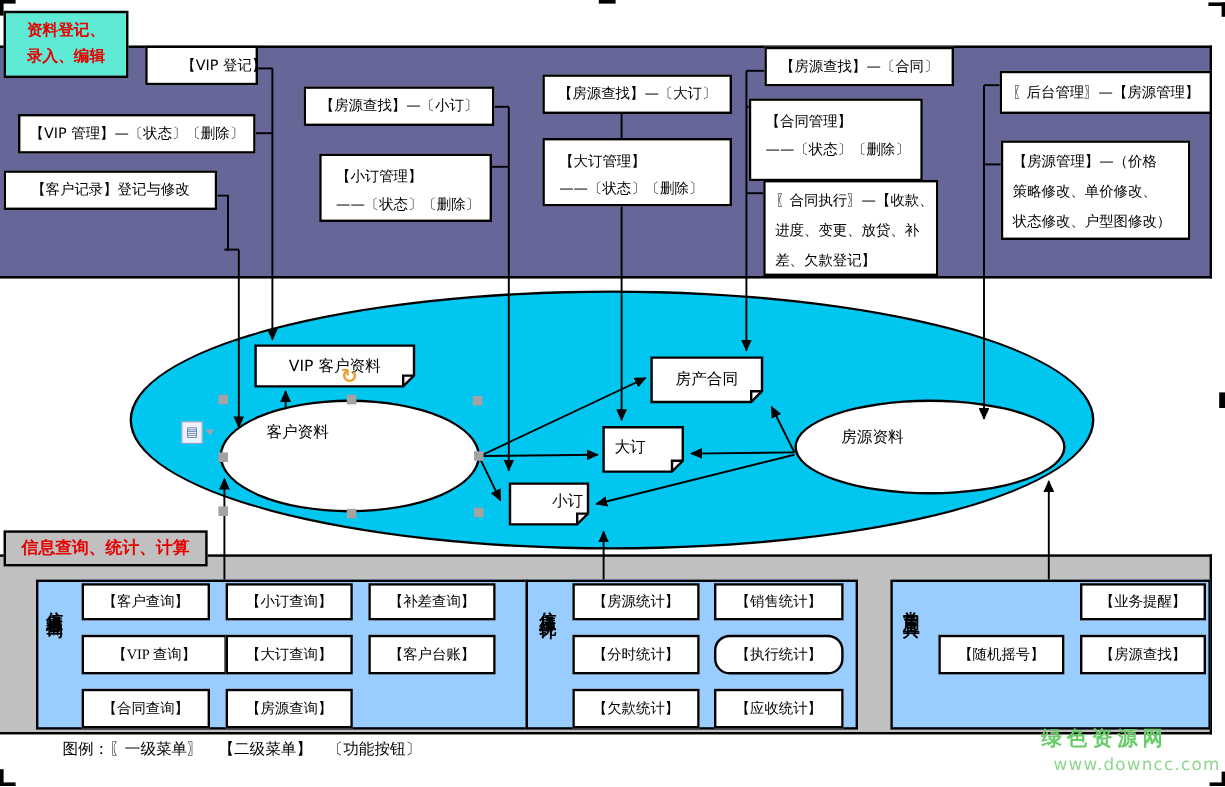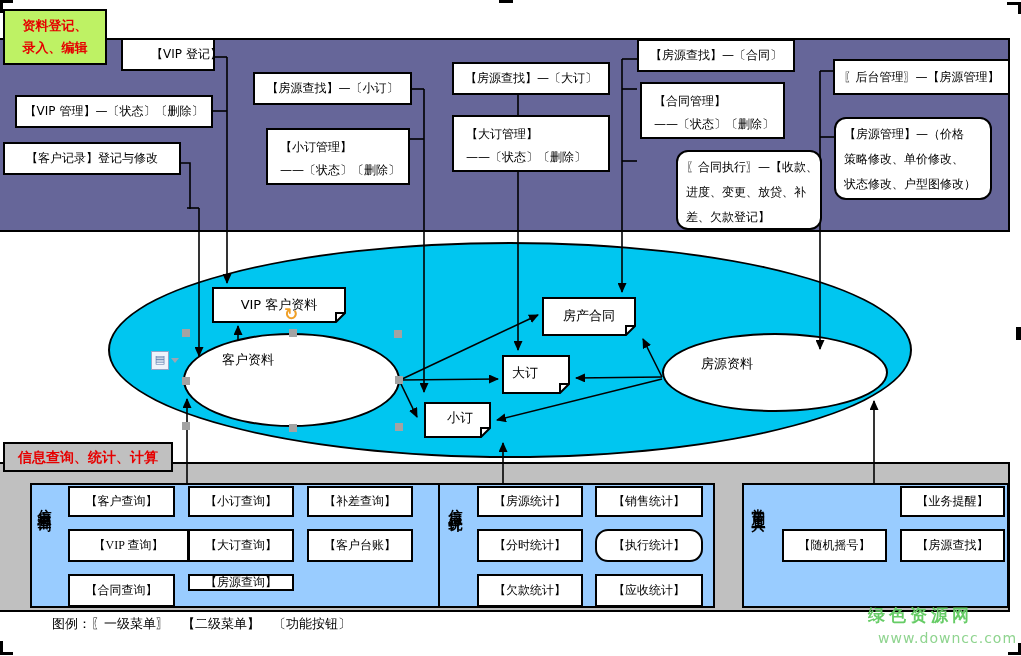--- a/index.html
+++ b/index.html
@@ -3,21 +3,21 @@
 <meta charset="utf-8">
 <style>
   html,body{margin:0;padding:0;background:#fff;}
   body{font-family:"DejaVu Sans","Liberation Sans",sans-serif;color:#000;}
   .stage{position:relative;width:1021px;height:656px;overflow:hidden;background:#fff;}
   .band{position:absolute;box-sizing:border-box;border-top:2px solid #000;border-bottom:2px solid #000;border-right:2px solid #000;}
   .box{position:absolute;box-sizing:border-box;background:#fff;border:2px solid #000;
        display:flex;align-items:center;justify-content:center;
        font-size:12px;line-height:15px;text-align:center;white-space:nowrap;}
   .box.ml{display:block;text-align:left;white-space:pre-line;padding:6px 0 0 12px;line-height:23px;}
-  .box.ml3{display:block;text-align:left;white-space:pre-line;padding:3px 0 0 8px;line-height:25px;border-radius:12px;}
+  .box.ml3{display:block;text-align:left;white-space:pre-line;padding:3px 0 0 8px;line-height:25px;}
   .titlebox{position:absolute;box-sizing:border-box;border:2px solid #000;
        color:#e60000;font-weight:bold;display:flex;align-items:center;justify-content:center;
        text-align:left;white-space:pre-line;font-size:13px;line-height:22px;}
   .panel{position:absolute;box-sizing:border-box;background:#9cf;border:2px solid #000;}
   .vlabel{position:absolute;writing-mode:vertical-rl;text-orientation:upright;
        font-weight:bold;font-size:14px;letter-spacing:3px;line-height:16px;}
   .ellipse{position:absolute;box-sizing:border-box;background:#fff;border:2px solid #000;border-radius:50%;}
   .bigellipse{position:absolute;box-sizing:border-box;border:2px solid #000;border-radius:50%;}
   .ntext{position:absolute;font-size:13px;white-space:nowrap;}
   .handle{position:absolute;width:8px;height:8px;background:#a3a3a3;}
@@ -105,54 +105,54 @@
       <g>
         <path d="M425 403 H490 V428 L481 437 H425 Z"></path>
           <path d="M481 437 V428 H490" fill="none"></path>
       </g>
     </g>
   </svg>
 
   <div class="ntext" style="left:213px;top:296px;width:132px;text-align:center;">VIP 客户资料</div>
   <div class="ntext" style="left:543px;top:307px;width:92px;text-align:center;">房产合同</div>
   <div class="ntext" style="left:512px;top:364px;">大订</div>
-  <div class="ntext" style="left:447px;top:409px;font-family:Liberation Serif, serif;">小订</div>
+  <div class="ntext" style="left:460px;top:409px;font-family:Liberation Serif, serif;">小订</div>
 
-  <div class="titlebox" style="left:3px;top:9px;width:104px;height:56px;background:#bef264;">资料登记、
+  <div class="titlebox" style="left:3px;top:9px;width:104px;height:56px;background:#5eead4;">资料登记、
 录入、编辑</div>
   <div class="titlebox" style="left:3px;top:442px;width:170px;height:30px;background:#c0c0c0;font-size:14px;">信息查询、统计、计算</div>
 
   <div class="box" style="left:121px;top:38px;width:94px;height:33px;padding-left:37px;">【VIP 登记】</div>
   <div class="box" style="left:15px;top:95px;width:198px;height:33px;">【VIP 管理】—〔状态〕〔删除〕</div>
   <div class="box" style="left:3px;top:142px;width:178px;height:33px;">【客户记录】登记与修改</div>
   <div class="box" style="left:253px;top:72px;width:159px;height:33px;">【房源查找】—〔小订〕</div>
   <div class="box ml" style="left:266px;top:128px;width:144px;height:57px;">【小订管理】
 ——〔状态〕〔删除〕</div>
   <div class="box" style="left:452px;top:62px;width:158px;height:33px;">【房源查找】—〔大订〕</div>
   <div class="box ml" style="left:452px;top:115px;width:158px;height:57px;">【大订管理】
 ——〔状态〕〔删除〕</div>
   <div class="box" style="left:637px;top:39px;width:158px;height:33px;">【房源查找】—〔合同〕</div>
-  <div class="box ml" style="left:640px;top:82px;width:145px;height:57px;">【合同管理】
+  <div class="box ml" style="left:624px;top:82px;width:145px;height:69px;">【合同管理】
 ——〔状态〕〔删除〕</div>
-  <div class="box ml3" style="left:636px;top:150px;width:146px;height:80px;margin-left:40px;">〖合同执行〗—【收款、
+  <div class="box ml3" style="left:636px;top:150px;width:146px;height:80px;">〖合同执行〗—【收款、
 进度、变更、放贷、补
 差、欠款登记】</div>
   <div class="box" style="left:833px;top:59px;width:177px;height:36px;">〖后台管理〗—【房源管理】</div>
   <div class="box ml3" style="left:834px;top:117px;width:158px;height:83px;">【房源管理】—（价格
 策略修改、单价修改、
 状态修改、户型图修改）</div>
 
   <div class="box" style="left:68px;top:486px;width:107px;height:31px;">【客户查询】</div>
   <div class="box" style="left:188px;top:486px;width:106px;height:31px;">【小订查询】</div>
   <div class="box" style="left:307px;top:486px;width:106px;height:31px;">【补差查询】</div>
   <div class="box" style="left:68px;top:529px;width:121px;height:33px;font-family:Liberation Serif, serif;">【VIP 查询】</div>
   <div class="box" style="left:188px;top:529px;width:106px;height:33px;">【大订查询】</div>
   <div class="box" style="left:307px;top:529px;width:106px;height:33px;">【客户台账】</div>
   <div class="box" style="left:68px;top:574px;width:107px;height:33px;">【合同查询】</div>
-  <div class="box" style="left:188px;top:574px;width:106px;height:17px;">【房源查询】</div>
+  <div class="box" style="left:188px;top:574px;width:106px;height:33px;">【房源查询】</div>
 
   <div class="box" style="left:477px;top:486px;width:106px;height:31px;">【房源统计】</div>
   <div class="box" style="left:595px;top:486px;width:108px;height:31px;">【销售统计】</div>
   <div class="box" style="left:477px;top:529px;width:106px;height:33px;">【分时统计】</div>
   <div class="box" style="left:595px;top:529px;width:108px;height:33px;border-radius:13px;">【执行统计】</div>
   <div class="box" style="left:477px;top:574px;width:106px;height:33px;">【欠款统计】</div>
   <div class="box" style="left:595px;top:574px;width:108px;height:33px;">【应收统计】</div>
 
   <div class="box" style="left:900px;top:486px;width:105px;height:31px;">【业务提醒】</div>
   <div class="box" style="left:782px;top:529px;width:105px;height:33px;">【随机摇号】</div>

